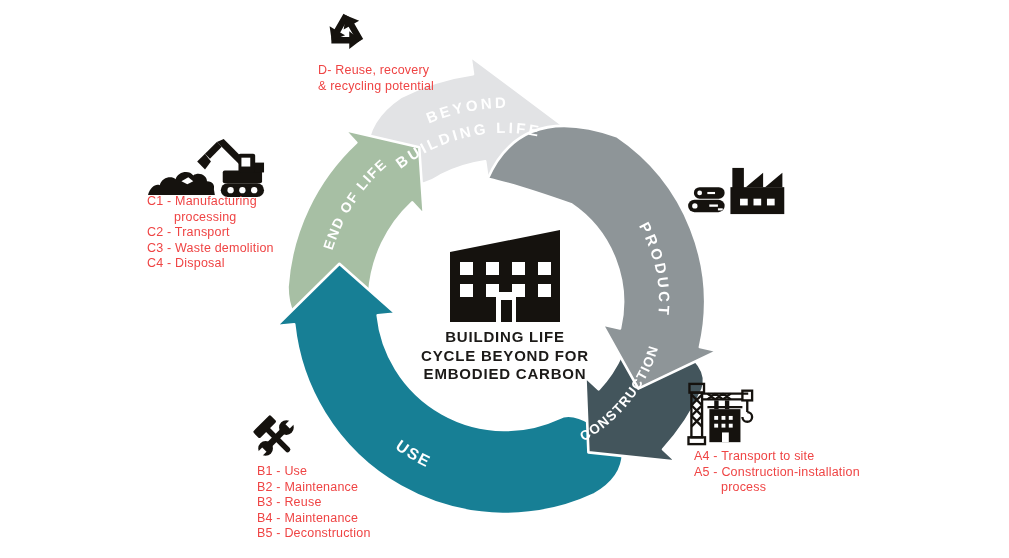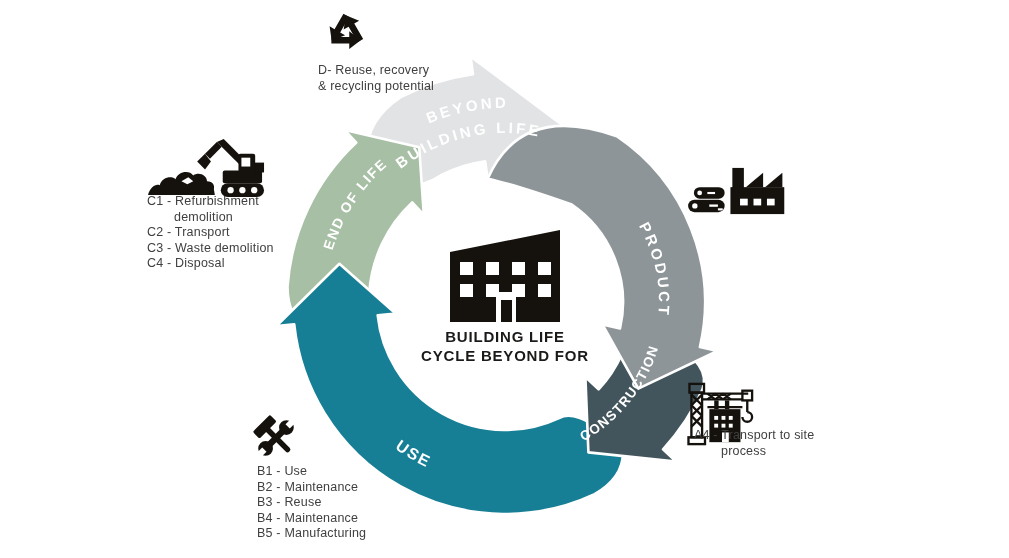--- a/index.html
+++ b/index.html
@@ -2,21 +2,21 @@
 <html><head>
 <meta charset="utf-8">
 <style>
   html,body{margin:0;padding:0;background:#ffffff;}
   .canvas{position:relative;width:1009px;height:558px;background:#ffffff;overflow:hidden;
           font-family:"Liberation Sans",sans-serif;}
   #ring-svg{position:absolute;left:0;top:0;}
   .seg{stroke:#ffffff;stroke-width:2.6;stroke-linejoin:round;}
   .seg-label{font-family:"Liberation Sans",sans-serif;font-weight:700;fill:#ffffff;}
   .icon{position:absolute;}
-  .note{position:absolute;color:#404040;font-size:12.5px;line-height:15.5px;letter-spacing:.2px;white-space:nowrap;}
+  .note{position:absolute;color:#ef4444;font-size:12.5px;line-height:15.5px;letter-spacing:.2px;white-space:nowrap;}
   .note .line.indent{padding-left:27px;}
   .center-title{position:absolute;left:375px;top:328px;width:260px;text-align:center;
                 font-weight:700;font-size:15px;line-height:18.5px;letter-spacing:.8px;color:#1c1a18;}
 </style>
 </head>
 <body>
 
 <div class="canvas">
 
   <svg id="ring-svg" width="1009" height="558" viewBox="0 0 1009 558">
@@ -95,22 +95,23 @@
     <g fill="#ffffff">
       <rect x="29" y="37" width="4" height="4"></rect>
       <rect x="36.5" y="37" width="4" height="4"></rect>
       <rect x="44" y="37" width="4" height="4"></rect>
       <rect x="29" y="45" width="4" height="4"></rect>
       <rect x="36.5" y="45" width="4" height="4"></rect>
       <rect x="44" y="45" width="4" height="4"></rect>
       <rect x="37" y="54" width="7" height="10"></rect>
     </g>
   </svg>
-  <div class="note" style="left:694px;top:428px">
+  <div class="note" style="left:694px;top:449px">
       <div class="line">A4 - Transport to site</div>
+      <div class="line">A5 - Construction-installation</div>
       <div class="line indent">process</div>
     </div>
 
   <svg class="icon" style="left:250px;top:412px" width="52" height="52" viewBox="0 0 60 60">
     <g transform="rotate(45 30 30)">
       <circle cx="30" cy="13" r="8.5" fill="#15120e"></circle>
       <rect x="26.5" y="0" width="7" height="11" fill="#ffffff"></rect>
       <rect x="26.3" y="13" width="7.4" height="34" fill="#15120e"></rect>
       <circle cx="30" cy="47" r="8.5" fill="#15120e"></circle>
       <rect x="26.5" y="49" width="7" height="11" fill="#ffffff"></rect>
@@ -118,21 +119,21 @@
     <g transform="rotate(-45 30 30)" fill="#15120e">
       <rect x="26.8" y="14" width="6.4" height="38" rx="3"></rect>
       <rect x="16" y="6" width="28" height="11" rx="2"></rect>
     </g>
   </svg>
   <div class="note" style="left:257px;top:464px">
       <div class="line">B1 - Use</div>
       <div class="line">B2 - Maintenance</div>
       <div class="line">B3 - Reuse</div>
       <div class="line">B4 - Maintenance</div>
-      <div class="line">B5 - Manufacturing</div>
+      <div class="line">B5 - Deconstruction</div>
     </div>
 
   <svg class="icon" style="left:148px;top:138px" width="118" height="61" viewBox="0 0 120 62">
     <g fill="#15120e">
       <path d="M0 58 C2 50 8 46 12 48 C14 40 24 38 28 42 C30 34 42 32 46 38 C52 34 60 38 60 44 C66 44 68 48 67 52 L68 58 Z"></path>
       <rect x="74" y="46" width="44" height="14" rx="7"></rect>
       <rect x="76" y="33" width="40" height="13" rx="2"></rect>
       <rect x="92" y="16" width="17" height="19" rx="2"></rect>
       <rect x="108" y="25" width="10" height="10"></rect>
       <path d="M94 28 L70 4 L77 1 L98 22 Z"></path>
@@ -141,22 +142,22 @@
     </g>
     <g fill="#ffffff">
       <circle cx="84" cy="53" r="3.2"></circle>
       <circle cx="96" cy="53" r="3.2"></circle>
       <circle cx="108" cy="53" r="3.2"></circle>
       <rect x="95" y="20" width="9" height="9"></rect>
       <path d="M34 44 l7 -4 l5 4 l-6 3 Z"></path>
     </g>
   </svg>
   <div class="note" style="left:147px;top:194px">
-      <div class="line">C1 - Refurbishment</div>
-      <div class="line indent">demolition</div>
+      <div class="line">C1 - Manufacturing</div>
+      <div class="line indent">processing</div>
       <div class="line">C2 - Transport</div>
       <div class="line">C3 - Waste demolition</div>
       <div class="line">C4 - Disposal</div>
     </div>
 
   <svg class="icon" style="left:448px;top:226px" width="114" height="98" viewBox="0 0 114 98">
     <path d="M2 26 L112 4 L112 96 L2 96 Z" fill="#15120e"></path>
     <g fill="#ffffff">
       <rect x="12" y="36" width="13" height="13"></rect>
       <rect x="38" y="36" width="13" height="13"></rect>
@@ -166,15 +167,16 @@
       <rect x="38" y="58" width="13" height="13"></rect>
       <rect x="64" y="58" width="13" height="13"></rect>
       <rect x="90" y="58" width="13" height="13"></rect>
       <rect x="48" y="66" width="20" height="30"></rect>
     </g>
     <rect x="53" y="74" width="11" height="22" fill="#15120e"></rect>
   </svg>
   <div class="center-title">
     <div>BUILDING LIFE</div>
     <div>CYCLE BEYOND FOR</div>
+    <div>EMBODIED CARBON</div>
   </div>
 
 </div>
 
 </body></html>

